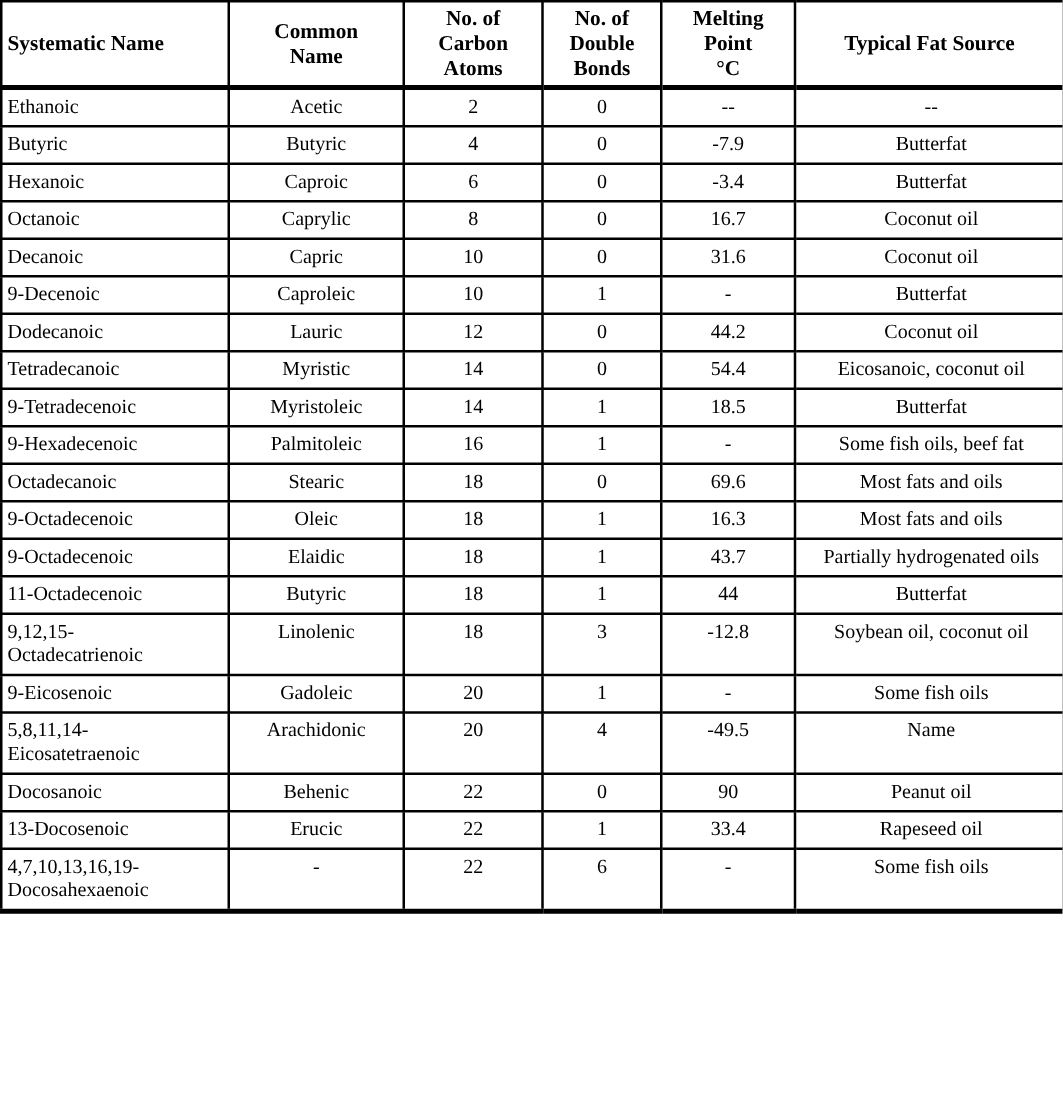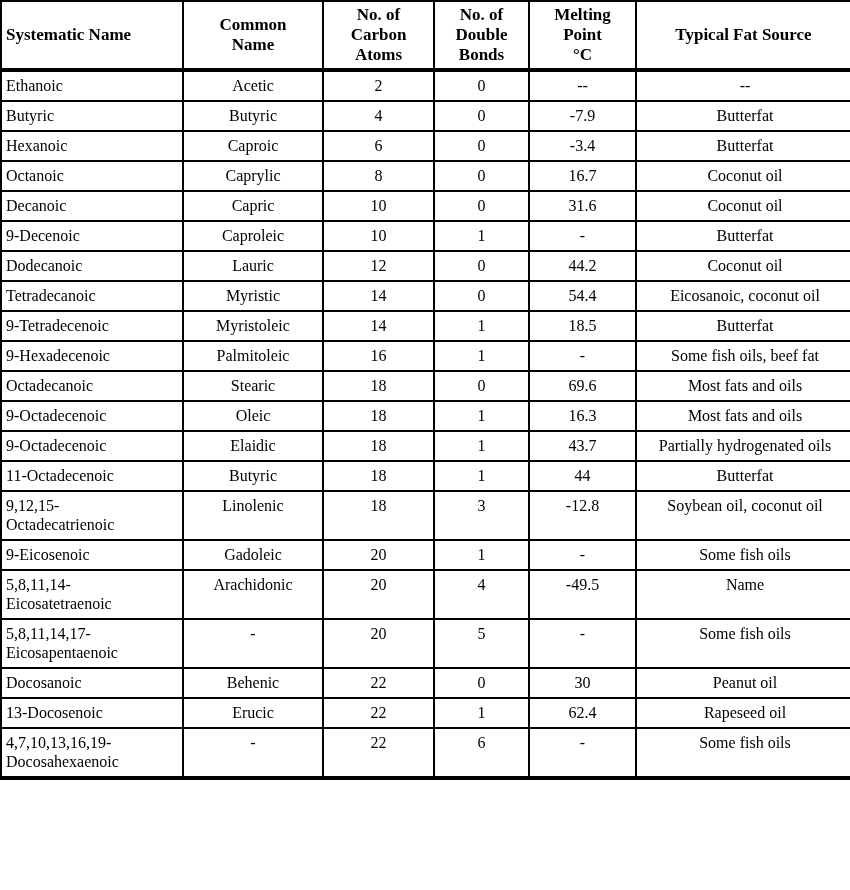--- a/index.html
+++ b/index.html
@@ -210,42 +210,33 @@
         <tr>
           <td class="c0">5,8,11,14-
 Eicosatetraenoic</td>
           <td class="c1">Arachidonic</td>
           <td class="c2">20</td>
           <td class="c3">4</td>
           <td class="c4">-49.5</td>
           <td class="c5">Name</td>
         </tr>
         <tr>
-          <td class="c0">5,8,11,14,17-
-Eicosapentaenoic</td>
-          <td class="c1">-</td>
-          <td class="c2">20</td>
-          <td class="c3">5</td>
-          <td class="c4">-</td>
-          <td class="c5">Some fish oils</td>
-        </tr>
-        <tr>
           <td class="c0">Docosanoic</td>
           <td class="c1">Behenic</td>
           <td class="c2">22</td>
           <td class="c3">0</td>
-          <td class="c4">30</td>
+          <td class="c4">90</td>
           <td class="c5">Peanut oil</td>
         </tr>
         <tr>
           <td class="c0">13-Docosenoic</td>
           <td class="c1">Erucic</td>
           <td class="c2">22</td>
           <td class="c3">1</td>
-          <td class="c4">62.4</td>
+          <td class="c4">33.4</td>
           <td class="c5">Rapeseed oil</td>
         </tr>
         <tr>
           <td class="c0">4,7,10,13,16,19-
 Docosahexaenoic</td>
           <td class="c1">-</td>
           <td class="c2">22</td>
           <td class="c3">6</td>
           <td class="c4">-</td>
           <td class="c5">Some fish oils</td>

